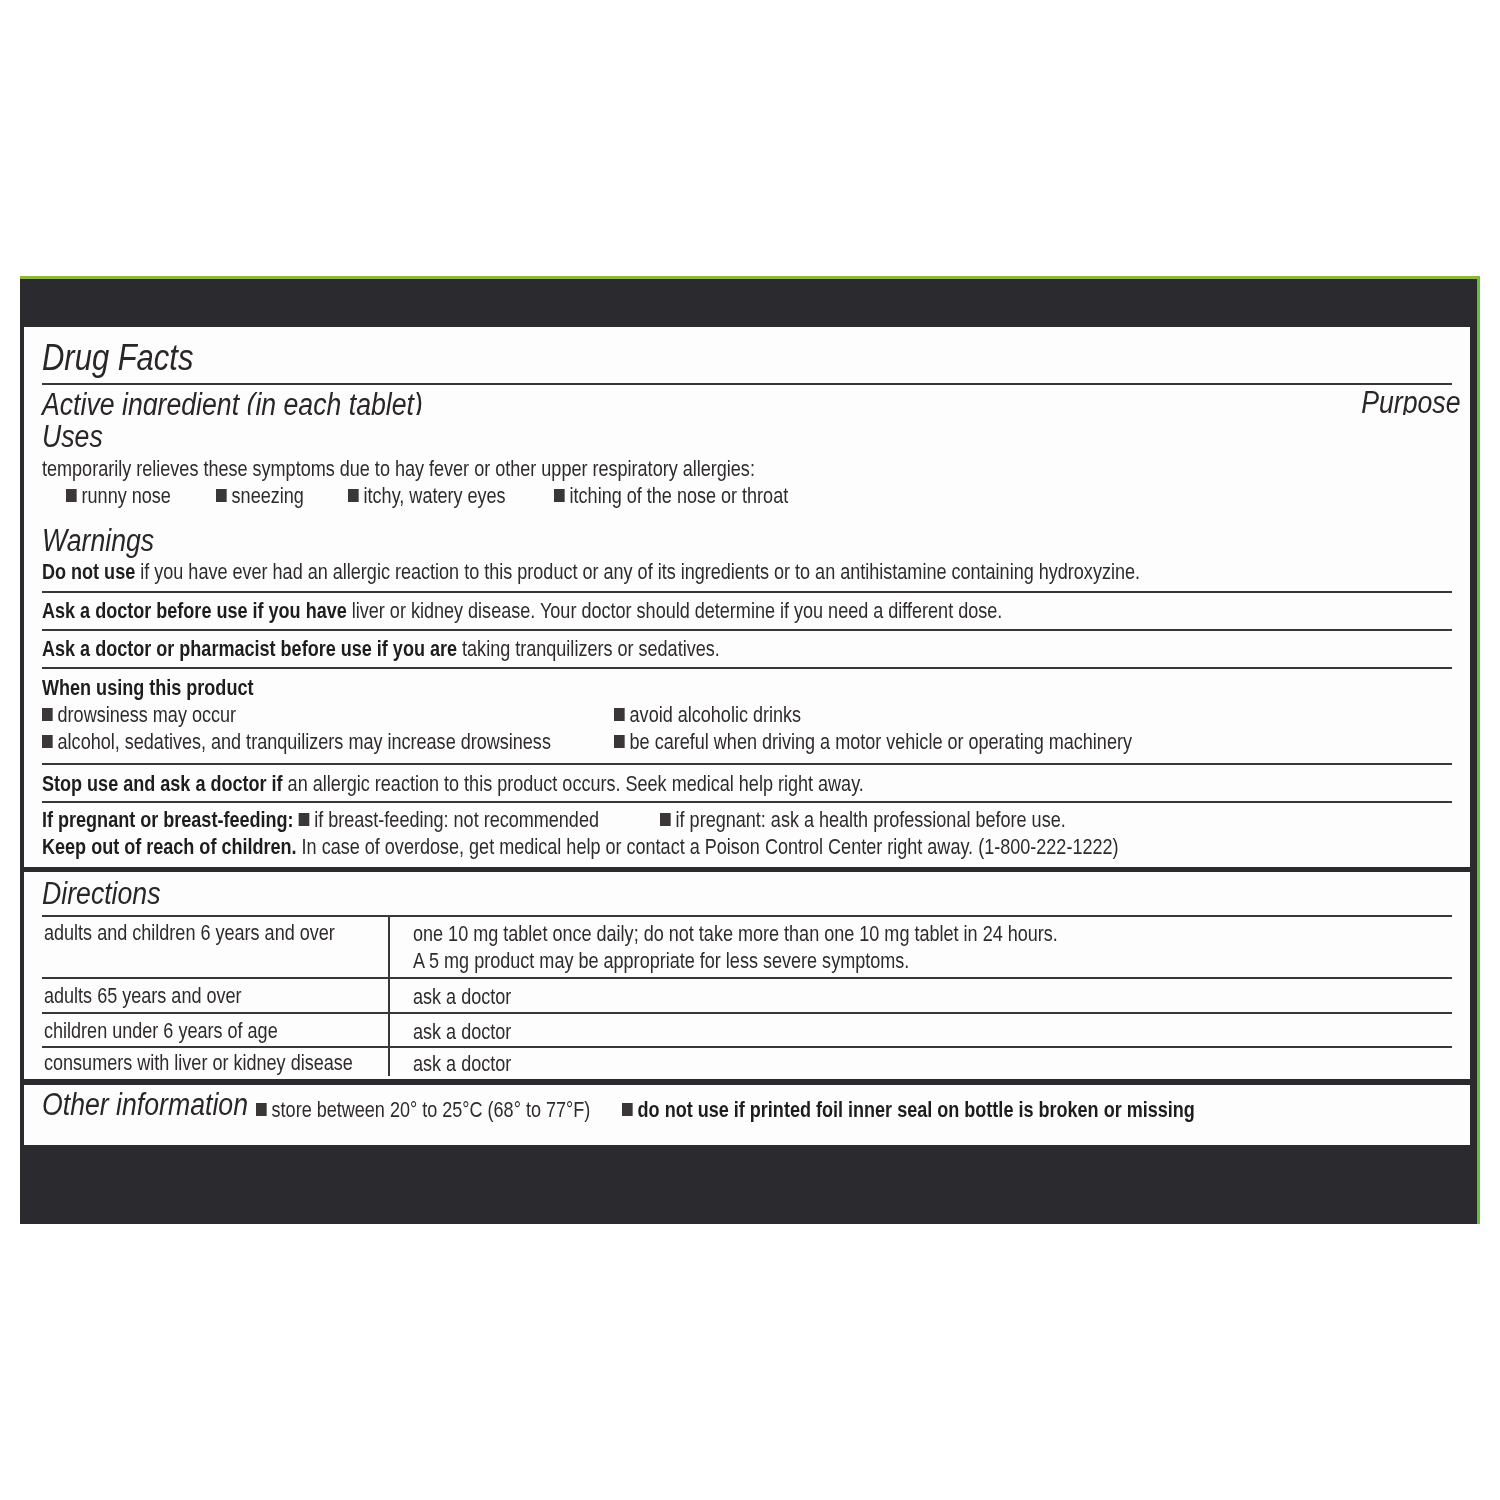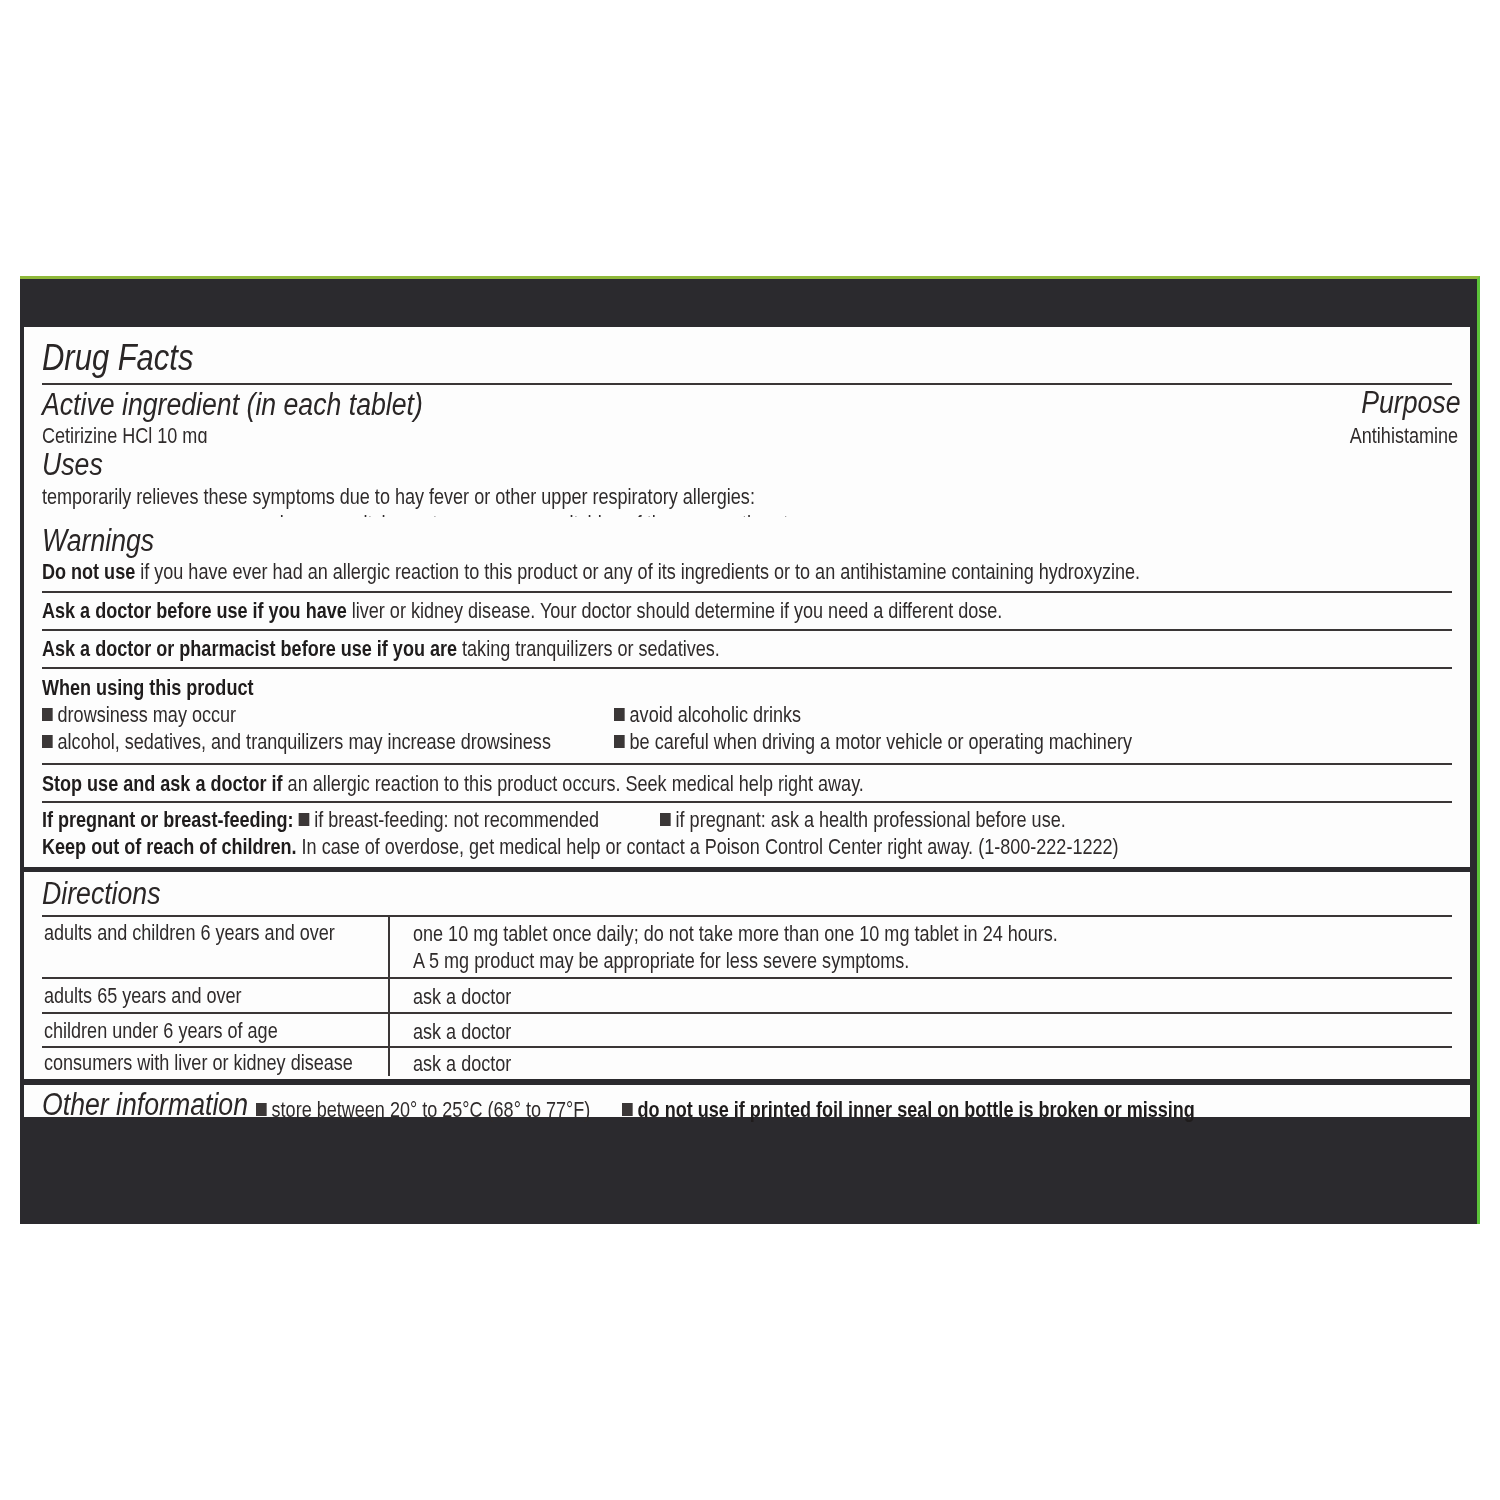--- a/index.html
+++ b/index.html
@@ -42,21 +42,21 @@
   <div class="box" style="top:4px;height:127px;margin-top:44px;">
     <div class="abs h-it" style="left:18px;top:10px;font-size:36px;">Drug Facts</div>
     <div class="rule" style="left:18px;width:1410px;top:56px;"></div>
     <div class="abs h-it" style="left:18px;top:60px;font-size:31px;">Active ingredient (in each tablet)</div>
     <div class="abs h-it" style="right:10px;top:58px;font-size:31px;transform-origin:right center;">Purpose</div>
     <div class="abs txt cond" style="left:18px;top:96px;">Cetirizine HCl 10 mg</div>
     <div class="abs" style="left:190px;width:1128px;top:100px;height:18px;border-bottom:2px dotted #4a4646;"></div>
     <div class="abs txt cond" style="right:12px;top:96px;transform-origin:right center;">Antihistamine</div>
   </div>
 
-  <div class="box" style="top:136px;height:113px;margin-top:28px;">
+  <div class="box" style="top:136px;height:113px;">
     <div class="abs h-it" style="left:18px;top:4px;font-size:31px;">Uses</div>
     <div class="abs txt cond" style="left:18px;top:41px;">temporarily relieves these symptoms due to hay fever or other upper respiratory allergies:</div>
     <div class="abs txt cond" style="left:42px;top:68px;"><span class="sq"></span><span>runny nose</span></div>
     <div class="abs txt cond" style="left:192px;top:68px;"><span class="sq"></span><span>sneezing</span></div>
     <div class="abs txt cond" style="left:324px;top:68px;"><span class="sq"></span><span>itchy, watery eyes</span></div>
     <div class="abs txt cond" style="left:530px;top:68px;"><span class="sq"></span><span>itching of the nose or throat</span></div>
   </div>
 
   <div class="box" style="top:238px;height:350px;">
     <div class="abs h-it" style="left:18px;top:6px;font-size:31px;">Warnings</div>
@@ -93,20 +93,20 @@
     <div class="abs txt cond" style="left:20px;top:111px;">adults 65 years and over</div>
     <div class="abs txt cond" style="left:389px;top:112px;">ask a doctor</div>
     <div class="rule" style="left:18px;width:1410px;top:140px;"></div>
     <div class="abs txt cond" style="left:20px;top:146px;">children under 6 years of age</div>
     <div class="abs txt cond" style="left:389px;top:147px;">ask a doctor</div>
     <div class="rule" style="left:18px;width:1410px;top:174px;"></div>
     <div class="abs txt cond" style="left:20px;top:178px;">consumers with liver or kidney disease</div>
     <div class="abs txt cond" style="left:389px;top:179px;">ask a doctor</div>
   </div>
 
-  <div class="box" style="top:806px;height:32px;">
+  <div class="box" style="top:806px;height:60px;">
     <div class="abs h-it" style="left:18px;top:2px;font-size:31px;">Other information</div>
     <div class="abs txt cond" style="left:232px;top:12px;"><span class="sq"></span><span>store between 20° to 25°C (68° to 77°F)</span></div>
     <div class="abs txt cond b" style="left:598px;top:12px;"><span class="sq"></span><span>do not use if printed foil inner seal on bottle is broken or missing</span></div>
   </div>
 
 
 </div>
 
 </body></html>

